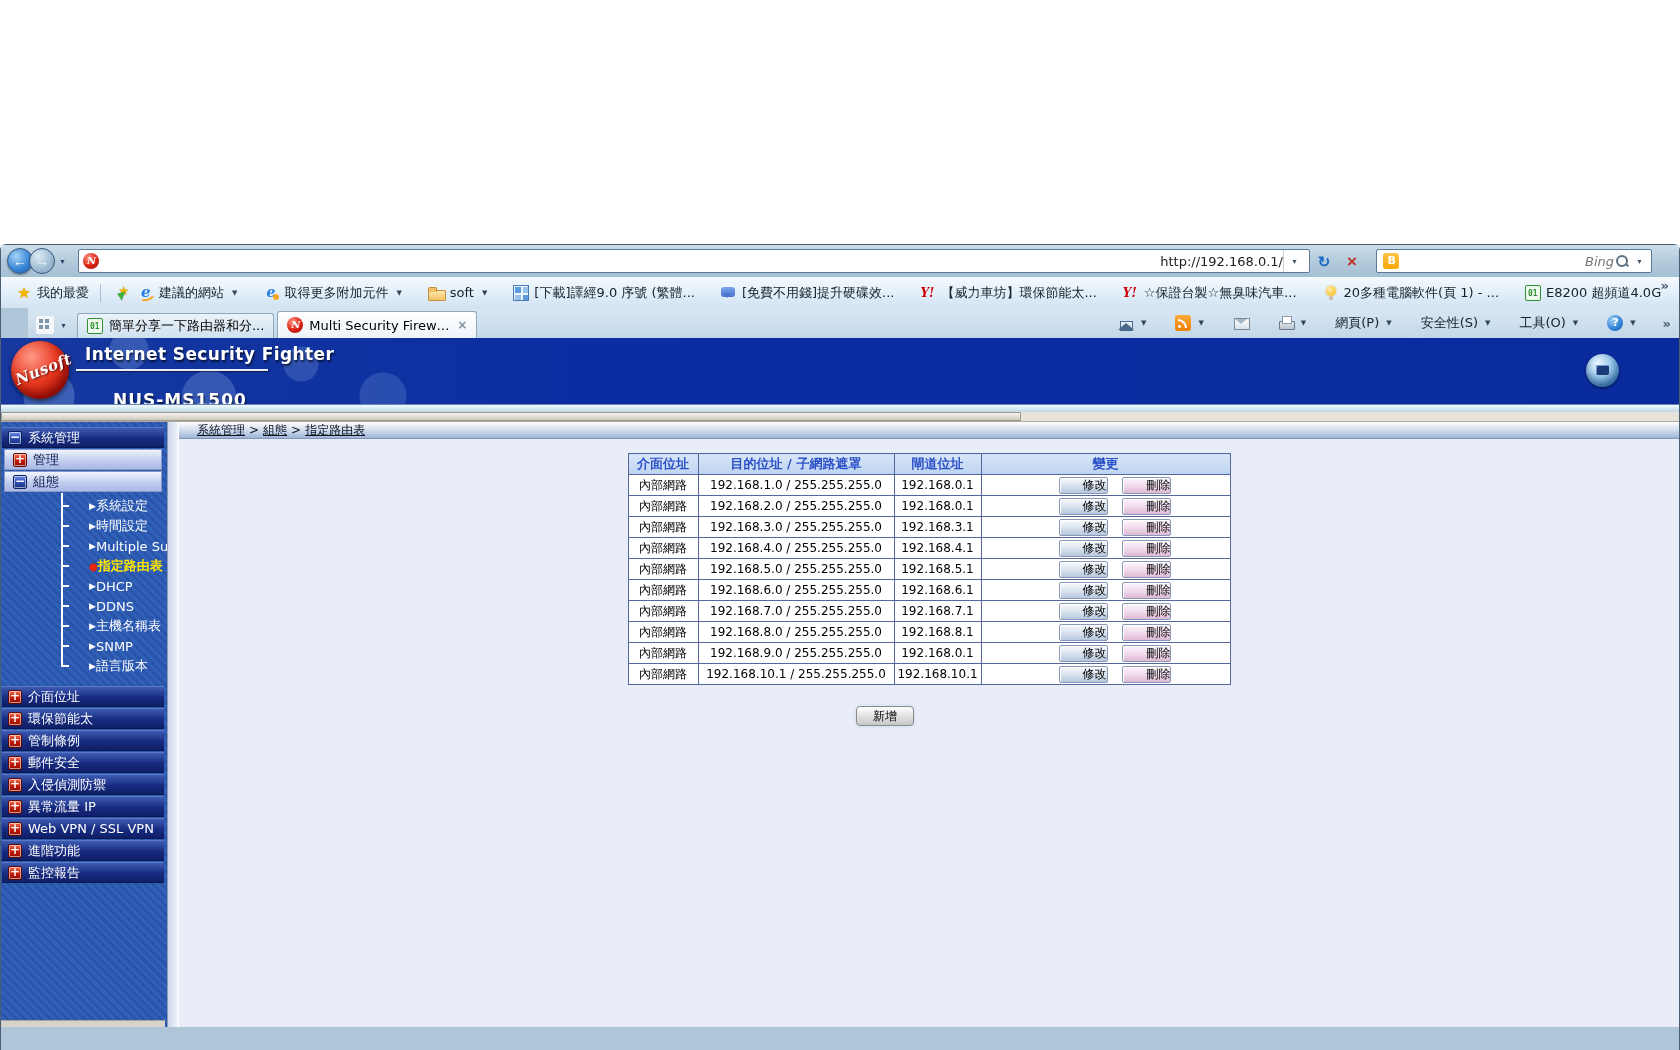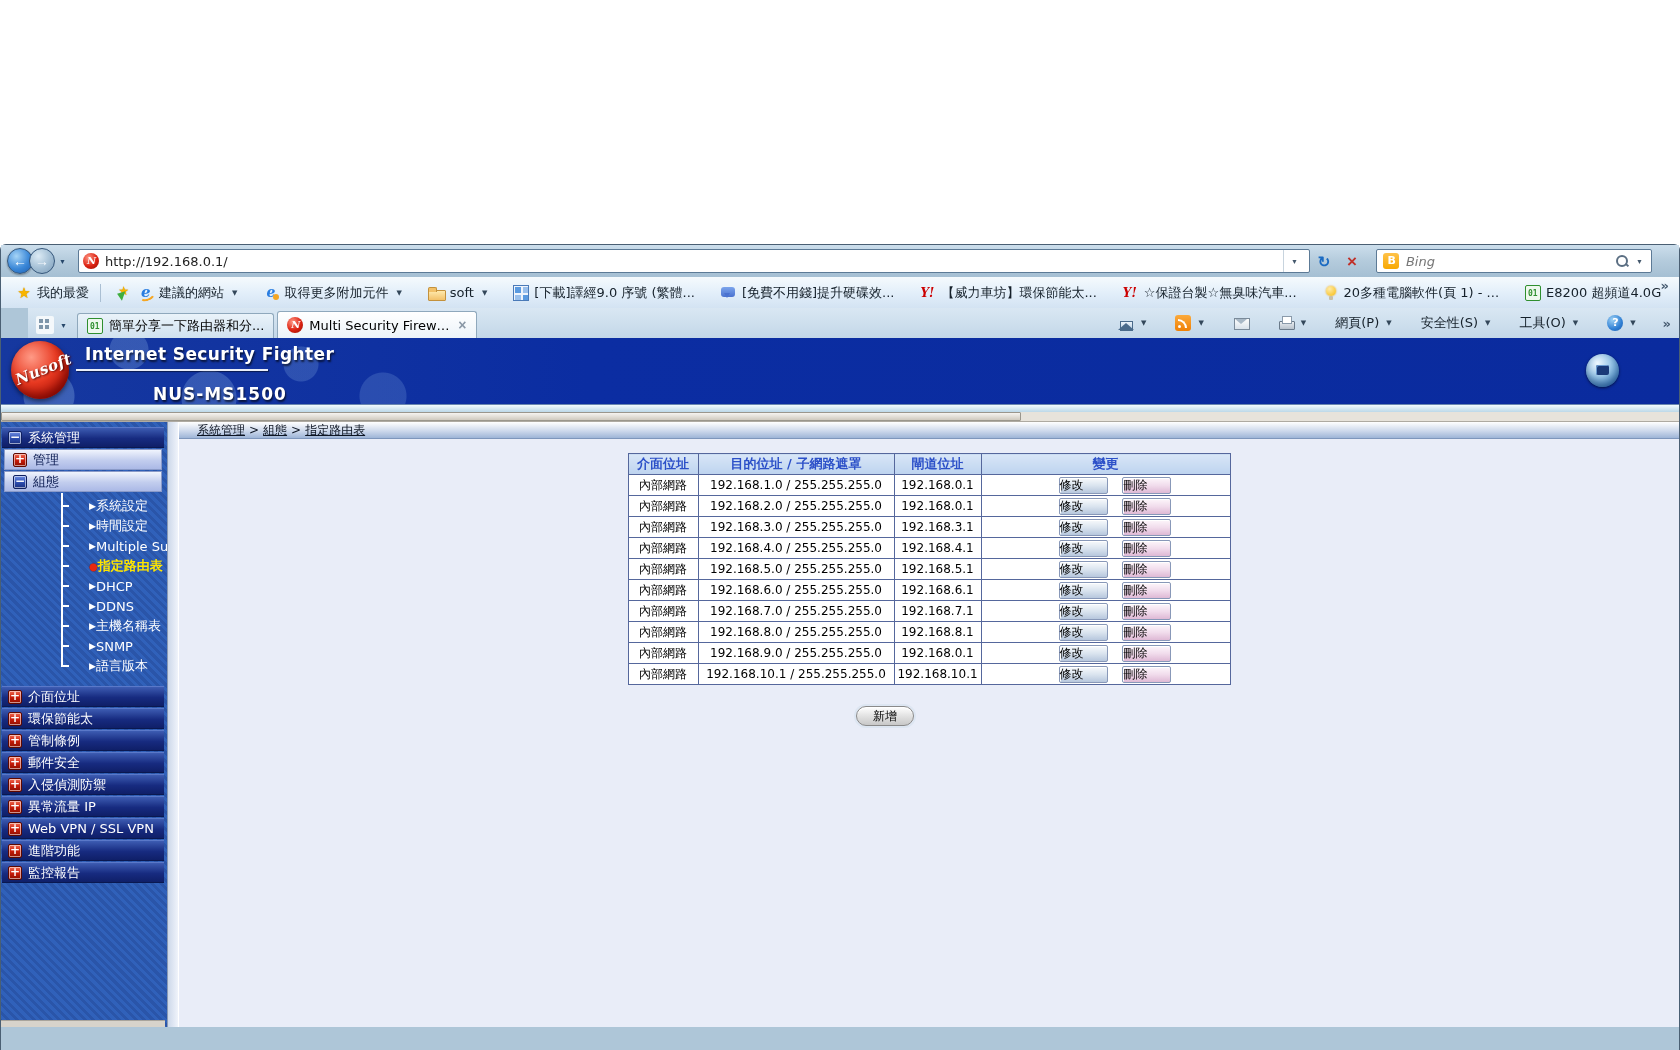--- a/index.html
+++ b/index.html
@@ -23,21 +23,21 @@
   .win-min,.win-max{background:linear-gradient(#eaf3fa,#c6d8e6 50%,#aac2d4);}
   .win-min{border-radius:0 0 0 4px;}
   .win-min::before{content:"";width:9px;height:3px;background:#fff;border:1px solid #5a6a7a;margin-top:7px;}
   .win-max::before{content:"";width:10px;height:8px;border:2px solid #fff;box-shadow:0 0 0 1px #5a6a7a;background:transparent;}
   .win-close{width:45px;background:linear-gradient(#f2a violet);}
   .win-close{background:linear-gradient(#f4a896,#e05a42 45%,#c22f1c 55%,#a02010);border-radius:0 0 4px 0;}
   .win-close::before{content:"×";color:#fff;font-weight:bold;font-size:15px;line-height:1;text-shadow:0 1px 1px #701000;}
 
   
   .navbar{height:32px;background:linear-gradient(#ccdeec,#b4cbdc 50%,#a5bfd3);
-          display:flex;align-items:center;padding:0 6px;position:relative;}
+          display:flex;align-items:center;padding:0 6px;position:relative;text-align:right;}
   .nav-circle{width:26px;height:26px;border-radius:50%;border:1px solid #35567a;flex:none;
               display:flex;align-items:center;justify-content:center;padding:0;}
   .nav-back{background:radial-gradient(circle at 35% 30%,#a6d4f6,#3b88d8 55%,#1a5cb0);box-shadow:0 1px 2px rgba(0,0,0,.35);}
   .nav-back::before{content:"←";color:#fff;font-size:14px;font-weight:bold;}
   .nav-fwd{background:radial-gradient(circle at 35% 30%,#dcebf5,#a2bed4 55%,#7f9eba);margin-left:-4px;}
   .nav-fwd::before{content:"→";color:#f2f7fb;font-size:14px;font-weight:bold;}
   .nav-dd{border:none;background:none;color:#27476a;font-size:7px;padding:0 4px;}
   .nav-dd::after{content:"▼";}
   .addr{width:1232px;height:24px;background:#fff;border:1px solid #5c7a96;border-radius:2px;
         display:flex;align-items:center;padding:0 4px;margin-left:8px;flex:none;}
@@ -130,21 +130,21 @@
       radial-gradient(circle 28px at 208px 60px,rgba(150,190,235,.26) 0 27px,transparent 28px),
       radial-gradient(circle 18px at 300px 26px,rgba(150,190,235,.22) 0 17px,transparent 18px),
       radial-gradient(circle 24px at 382px 58px,rgba(150,190,235,.20) 0 23px,transparent 24px);}
   .logo-ball{position:absolute;left:10px;top:3px;width:58px;height:58px;border-radius:50%;
     background:radial-gradient(circle at 35% 28%,#ff9a86,#e83a22 45%,#b01205 80%,#7a0a00);
     box-shadow:0 2px 5px rgba(0,0,0,.55),inset -3px -5px 9px rgba(90,0,0,.55);}
   .logo-text{display:block;transform:rotate(-22deg);font:bold italic 15px "DejaVu Serif",serif;color:#fff;
     text-shadow:1px 1px 2px #5a0500;margin:20px 0 0 3px;letter-spacing:.5px;}
   .hdr-line1{position:absolute;left:84px;top:6px;font-size:17px;font-weight:bold;color:#fff;letter-spacing:.4px;text-shadow:1px 2px 2px rgba(0,0,0,.65);}
   .hdr-underline{position:absolute;left:75px;top:31px;width:192px;height:2px;background:#e9eef9;box-shadow:1px 1px 1px rgba(0,0,0,.5);}
-  .hdr-model{position:absolute;left:112px;top:46px;font-size:17px;font-weight:bold;color:#fff;letter-spacing:1px;text-shadow:1px 2px 2px rgba(0,0,0,.65);margin-left:40px;}
+  .hdr-model{position:absolute;left:112px;top:52px;font-size:17px;font-weight:bold;color:#fff;letter-spacing:1px;text-shadow:1px 2px 2px rgba(0,0,0,.65);}
   .header-sphere{position:absolute;right:60px;top:16px;width:33px;height:33px;border-radius:50%;
     background:radial-gradient(circle at 35% 28%,#eef8ff,#9dc9e9 40%,#4a88c0 75%,#27538c);
     box-shadow:0 1px 3px rgba(0,0,0,.6),inset 0 -4px 7px rgba(18,48,98,.45);}
   .header-sphere::before{content:"";position:absolute;left:10px;top:11px;width:13px;height:10px;background:#1a3a78;border-radius:2px;box-shadow:inset 1px 1px 0 #6a9ad0;}
   .header-strip{height:8px;background:linear-gradient(#f2fbfe,#bcd8e8);border-top:1px solid #6a88b0;}
 
   .hscroll{height:10px;background:#e7e3db;border-bottom:1px solid #aeaaa2;position:relative;}
   .hscroll-thumb{position:absolute;left:0;top:0;height:9px;width:1020px;background:linear-gradient(#f6f4f0,#cfcabf);border:1px solid #9a968c;border-radius:1px;}
 
   .content{display:flex;height:605px;}
@@ -179,27 +179,27 @@
   .main{flex:1;background:#e9edf8;border-left:1px solid #ffffff;overflow:hidden;}
   .breadcrumb{height:17px;background:linear-gradient(#ffffff,#ced9ec 55%,#9eb5d7);border-bottom:1px solid #7e96bc;
     display:flex;align-items:center;padding-left:18px;font-size:12px;color:#0c1422;gap:4px;white-space:nowrap;}
   .crumb{text-decoration:underline;}
   .route-table{border-collapse:collapse;table-layout:fixed;width:602px;margin:14px auto 0;background:#fff;}
   .route-table th,.route-table td{border:1px solid #55679c;overflow:hidden;white-space:nowrap;}
   .route-table th{height:20px;background:linear-gradient(#d8e6f7,#bdd3ef);color:#2c50c8;font-weight:bold;font-size:13px;}
   .route-table td{height:21px;font-size:12px;text-align:center;background:#fff;}
   .col-if{width:70px;}.col-dest{width:196px;}.col-gw{width:87px;}.col-act{width:249px;}
   .c-act{text-align:left;padding-left:31px;}
-  .btn{width:49px;height:17px;font-size:12px;line-height:13px;text-align:left;padding:0;margin-right:11px;
+  .btn{width:49px;height:17px;font-size:12px;line-height:13px;text-align:right;padding:0;margin-right:11px;
     border:1px solid #8898b8;border-radius:2px;color:#000;font-family:inherit;}
   .btn-modify{background:linear-gradient(#f8fafc,#dae4ef 50%,#b7c7dd);box-shadow:inset 1px 1px 0 #fff;}
   .btn-delete{background:linear-gradient(#fdf6fb,#f1dcec 50%,#deb9d5);box-shadow:inset 1px 1px 0 #fff;}
   .add-wrap{width:602px;margin:21px auto 0;display:flex;justify-content:center;}
   .add-btn{transform:translateX(-44px);min-width:58px;height:20px;padding:0 16px;
-    border:1px solid #8a8a8a;border-radius:10px;font-size:12px;line-height:16px;color:#000;font-family:inherit;
+    border:1px solid #8a8a8a;border-radius:4px;font-size:12px;line-height:16px;color:#000;font-family:inherit;
     background:linear-gradient(#ffffff,#e2e2e2 50%,#c8c8c8);box-shadow:0 0 0 2px #dde6f2,inset 0 1px 0 #fff;}
 </style>
 </head>
 <body>
 
 <div class="window">
 
 
   <div class="navbar">
     <button class="nav-circle nav-back"></button>

